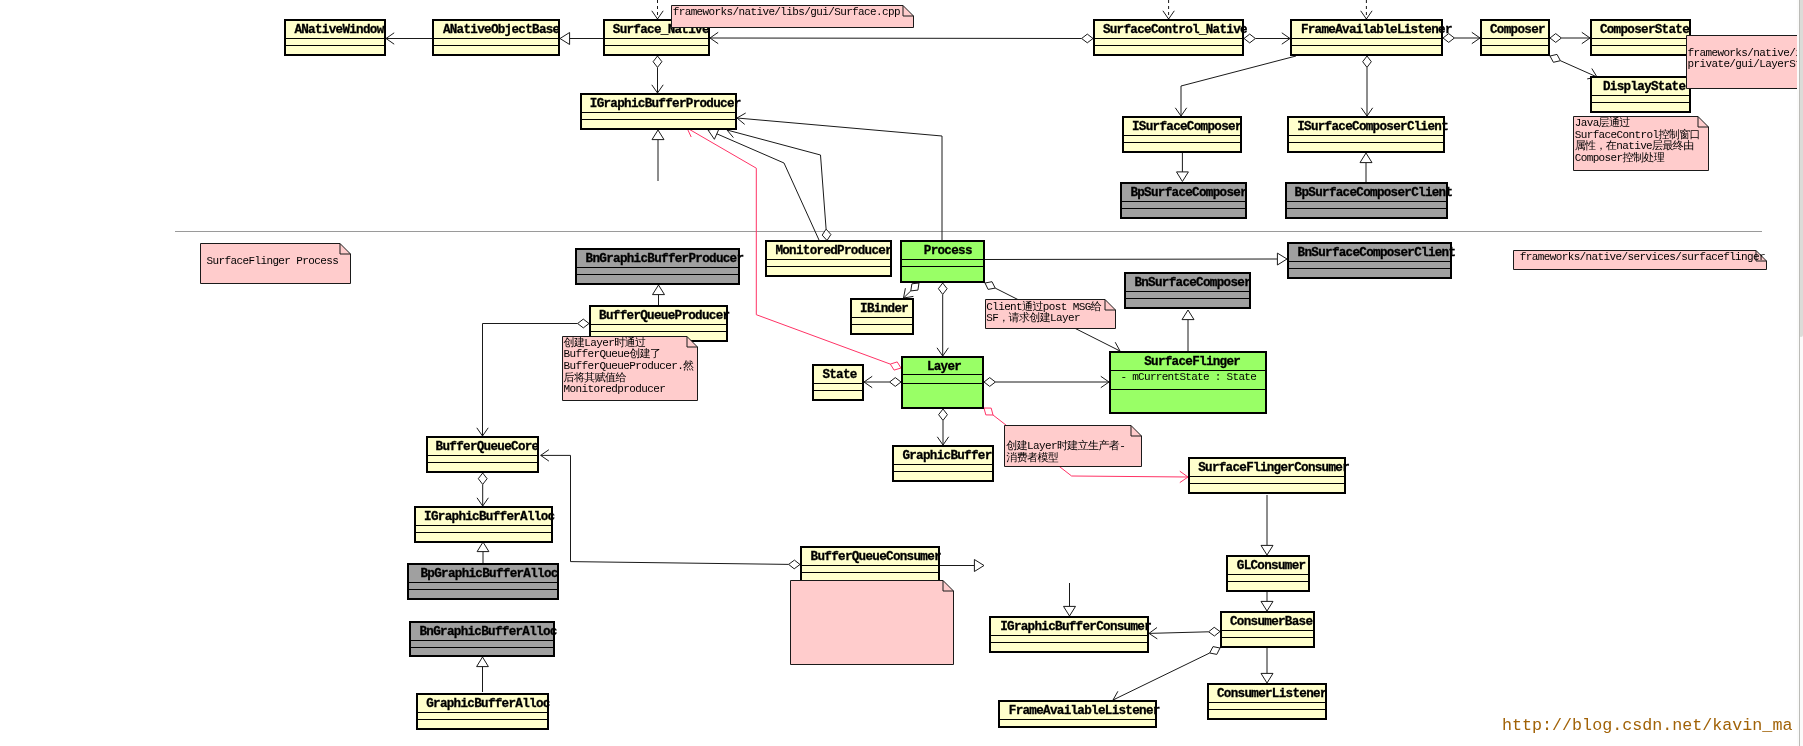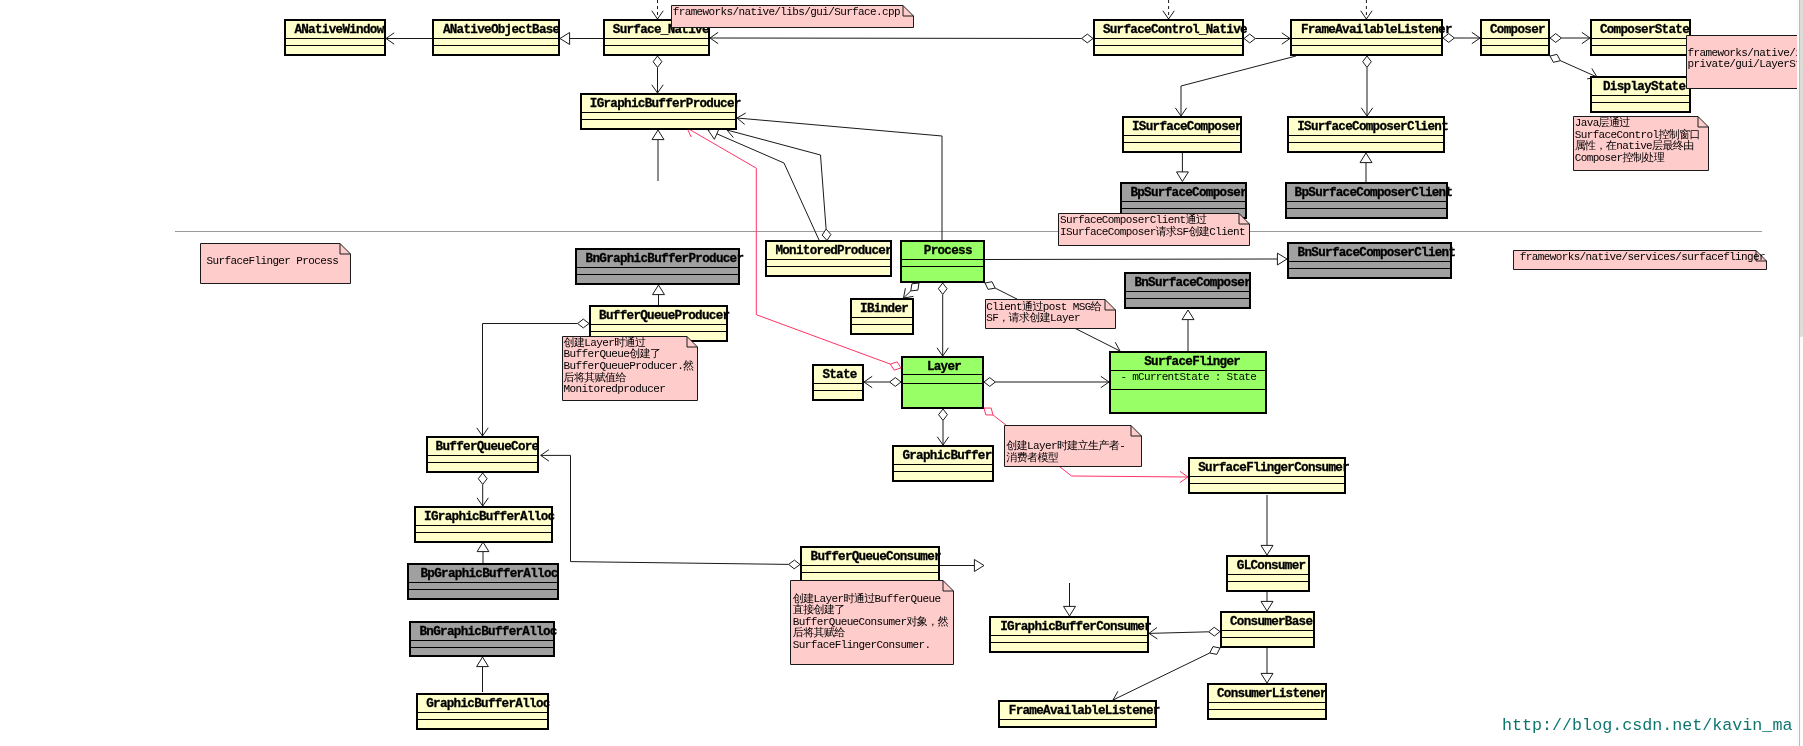--- a/index.html
+++ b/index.html
@@ -13,21 +13,21 @@
   .cls.green{background:#99ff66;}
   .cls .ttl{position:absolute;top:2px;font-weight:bold;
             font-size:12.6px;line-height:15px;color:#000;white-space:nowrap;letter-spacing:-0.7px;
             -webkit-text-stroke:0.3px #000;}
   .cls .sep{position:absolute;left:0;width:100%;height:0;border-top:1px solid #000;}
   .cls .attr{position:absolute;white-space:nowrap;font-size:11px;line-height:12px;color:#000;letter-spacing:-0.7px;}
   .note{position:absolute;color:#000;}
   .note .nshape{position:absolute;left:0;top:0;}
   .note .nt{position:absolute;white-space:pre;font-size:11px;line-height:11.6px;color:#000;letter-spacing:-0.62px;}
   svg.edges{position:absolute;left:0;top:0;width:1803px;height:746px;overflow:visible;pointer-events:none;}
-  .wm{position:absolute;color:#0f766e;white-space:nowrap;font-family:"Liberation Mono","DejaVu Sans Mono",monospace;}
+  .wm{position:absolute;color:#a16207;white-space:nowrap;font-family:"Liberation Mono","DejaVu Sans Mono",monospace;}
   .sb-track{position:absolute;background:#fbfbfa;}
   .sb-thumb{position:absolute;background:#dcdcd8;border-radius:0 0 3px 3px;}
   .sb-line{position:absolute;background:#bcbcb8;}
 </style>
 </head>
 <body>
 
 <div id="canvas">
   <div class="divider" style="left:175px;top:231px;width:1587px"></div>
   <svg class="edges" viewBox="0 0 1803 746" xmlns="http://www.w3.org/2000/svg">
@@ -420,28 +420,20 @@
   <div class="note" style="left:1573px;top:116px;width:136px;height:55px">
     <svg class="nshape" width="136" height="55" viewBox="0 0 136 55">
         <path d="M0.5,0.5 L125.0,0.5 L135.5,11.0 L135.5,54.5 L0.5,54.5 Z" fill="#ffcccc" stroke="#1a1a1a" stroke-width="1"></path>
         <path d="M125.0,0.5 L125.0,11.0 L135.5,11.0" fill="none" stroke="#1a1a1a" stroke-width="1"></path>
       </svg>
     <div class="nt" style="left:1.7px;top:2.3px">Java层通过
 SurfaceControl控制窗口
 属性，在native层最终由
 Composer控制处理</div>
   </div>
-  <div class="note" style="left:1058px;top:213px;width:192px;height:33px">
-    <svg class="nshape" width="192" height="33" viewBox="0 0 192 33">
-        <path d="M0.5,0.5 L181.0,0.5 L191.5,11.0 L191.5,32.5 L0.5,32.5 Z" fill="#ffcccc" stroke="#1a1a1a" stroke-width="1"></path>
-        <path d="M181.0,0.5 L181.0,11.0 L191.5,11.0" fill="none" stroke="#1a1a1a" stroke-width="1"></path>
-      </svg>
-    <div class="nt" style="left:2.0px;top:2.4px">SurfaceComposerClient通过
-ISurfaceComposer请求SF创建Client</div>
-  </div>
   <div class="note" style="left:200px;top:243px;width:151px;height:41px">
     <svg class="nshape" width="151" height="41" viewBox="0 0 151 41">
         <path d="M0.5,0.5 L140.0,0.5 L150.5,11.0 L150.5,40.5 L0.5,40.5 Z" fill="#ffcccc" stroke="#1a1a1a" stroke-width="1"></path>
         <path d="M140.0,0.5 L140.0,11.0 L150.5,11.0" fill="none" stroke="#1a1a1a" stroke-width="1"></path>
       </svg>
     <div class="nt" style="left:6.6px;top:13.1px">SurfaceFlinger Process</div>
   </div>
   <div class="note" style="left:1513px;top:250px;width:254px;height:20px">
     <svg class="nshape" width="254" height="20" viewBox="0 0 254 20">
         <path d="M0.5,0.5 L243.0,0.5 L253.5,11.0 L253.5,19.5 L0.5,19.5 Z" fill="#ffcccc" stroke="#1a1a1a" stroke-width="1"></path>
@@ -474,23 +466,18 @@
         <path d="M127.0,0.5 L127.0,11.0 L137.5,11.0" fill="none" stroke="#1a1a1a" stroke-width="1"></path>
       </svg>
     <div class="nt" style="left:2.3px;top:16.2px">创建Layer时建立生产者-
 消费者模型</div>
   </div>
   <div class="note" style="left:790px;top:580px;width:164px;height:85px">
     <svg class="nshape" width="164" height="85" viewBox="0 0 164 85">
         <path d="M0.5,0.5 L153.0,0.5 L163.5,11.0 L163.5,84.5 L0.5,84.5 Z" fill="#ffcccc" stroke="#1a1a1a" stroke-width="1"></path>
         <path d="M153.0,0.5 L153.0,11.0 L163.5,11.0" fill="none" stroke="#1a1a1a" stroke-width="1"></path>
       </svg>
-    <div class="nt" style="left:2.8px;top:13.5px">创建Layer时通过BufferQueue
-直接创建了
-BufferQueueConsumer对象，然
-后将其赋给
-SurfaceFlingerConsumer.</div>
   </div>
   <div class="wm" style="left:1502px;top:716px;font-size:16.7px">http://blog.csdn.net/kavin_ma</div>
   <div class="sb-track" style="left:1797px;top:0;width:6px;height:746px"></div>
   <div class="sb-thumb" style="left:1799px;top:0;width:4px;height:337px"></div>
   <div class="sb-line" style="left:1799px;top:0;width:1px;height:746px"></div>
 </div>
 
 </body></html>

